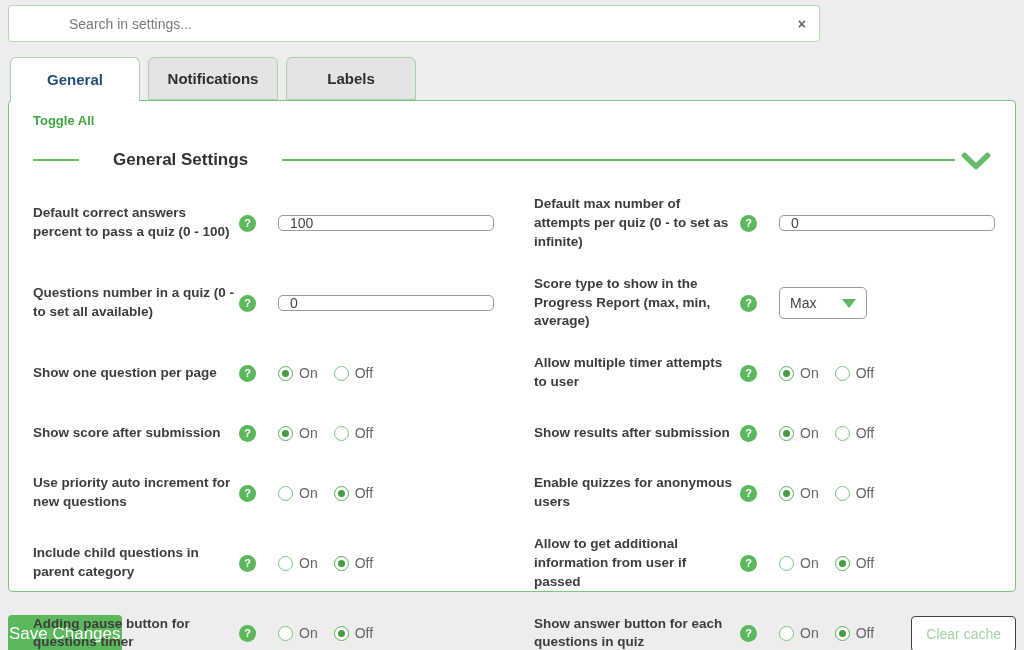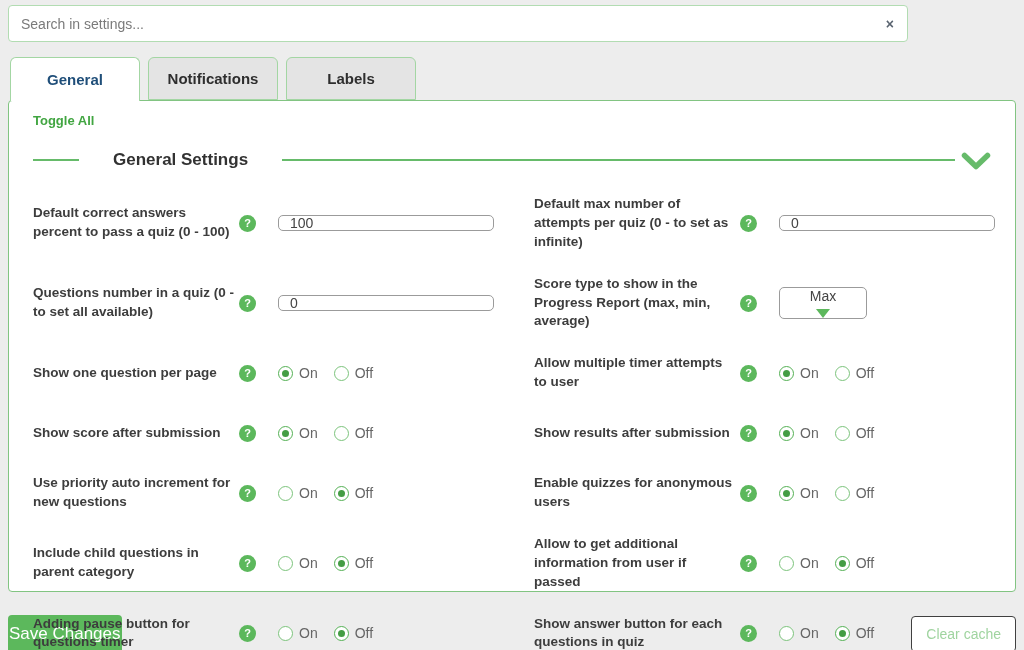--- a/index.html
+++ b/index.html
@@ -6,23 +6,23 @@
   html, body { width: 1024px; height: 650px; }
   body {
     position: relative;
     background: #ededed;
     font-family: "Liberation Sans", sans-serif;
     overflow: hidden;
   }
 
   
   .search-bar {
-    position: absolute; left: 8px; top: 5px; width: 900px; height: 37px;
+    position: absolute; left: 8px; top: 5px; width: 812px; height: 37px;
     background: #fff; border: 1px solid #b2dcb2; border-radius: 4px;
-    display: flex; align-items: center;
+    display: flex; align-items: center; padding-left: 48px;
   }
   .search-bar input {
     flex: 1; height: 100%; border: none; outline: none;
     padding: 0 12px; font-size: 14px; color: #444;
     font-family: "Liberation Sans", sans-serif; background: transparent;
   }
   .search-bar input::placeholder { color: #7a7a7a; }
   .search-clear {
     padding: 0 13px; color: #5a6470; font-size: 14px; font-weight: bold;
     cursor: pointer; user-select: none;
@@ -79,21 +79,21 @@
   .setting-control { margin-left: 22px; display: flex; align-items: center; }
 
   .text-input {
     width: 216px; height: 16px; border: 1px solid #9b9b9b; border-radius: 5px;
     padding: 0 11px; font-size: 14px; color: #444; outline: none;
     font-family: "Liberation Sans", sans-serif;
   }
   .select-box {
     width: 88px; height: 32px; border: 1px solid #9b9b9b; border-radius: 5px;
     display: flex; align-items: center; justify-content: space-between;
-    padding: 0 10px; font-size: 14px; color: #444; cursor: pointer; background: #fff; flex-direction: column;
+    padding: 0 10px; font-size: 14px; color: #444; cursor: pointer; background: #fff;
   }
   .caret-down {
     width: 0; height: 0;
     border-left: 7px solid transparent; border-right: 7px solid transparent;
     border-top: 9px solid #5cb85c;
   }
 
   .radio-group { display: flex; align-items: center; gap: 16px; font-size: 14px; color: #666; }
   .radio-option { display: flex; align-items: center; gap: 6px; cursor: pointer; }
   .radio-circle {

